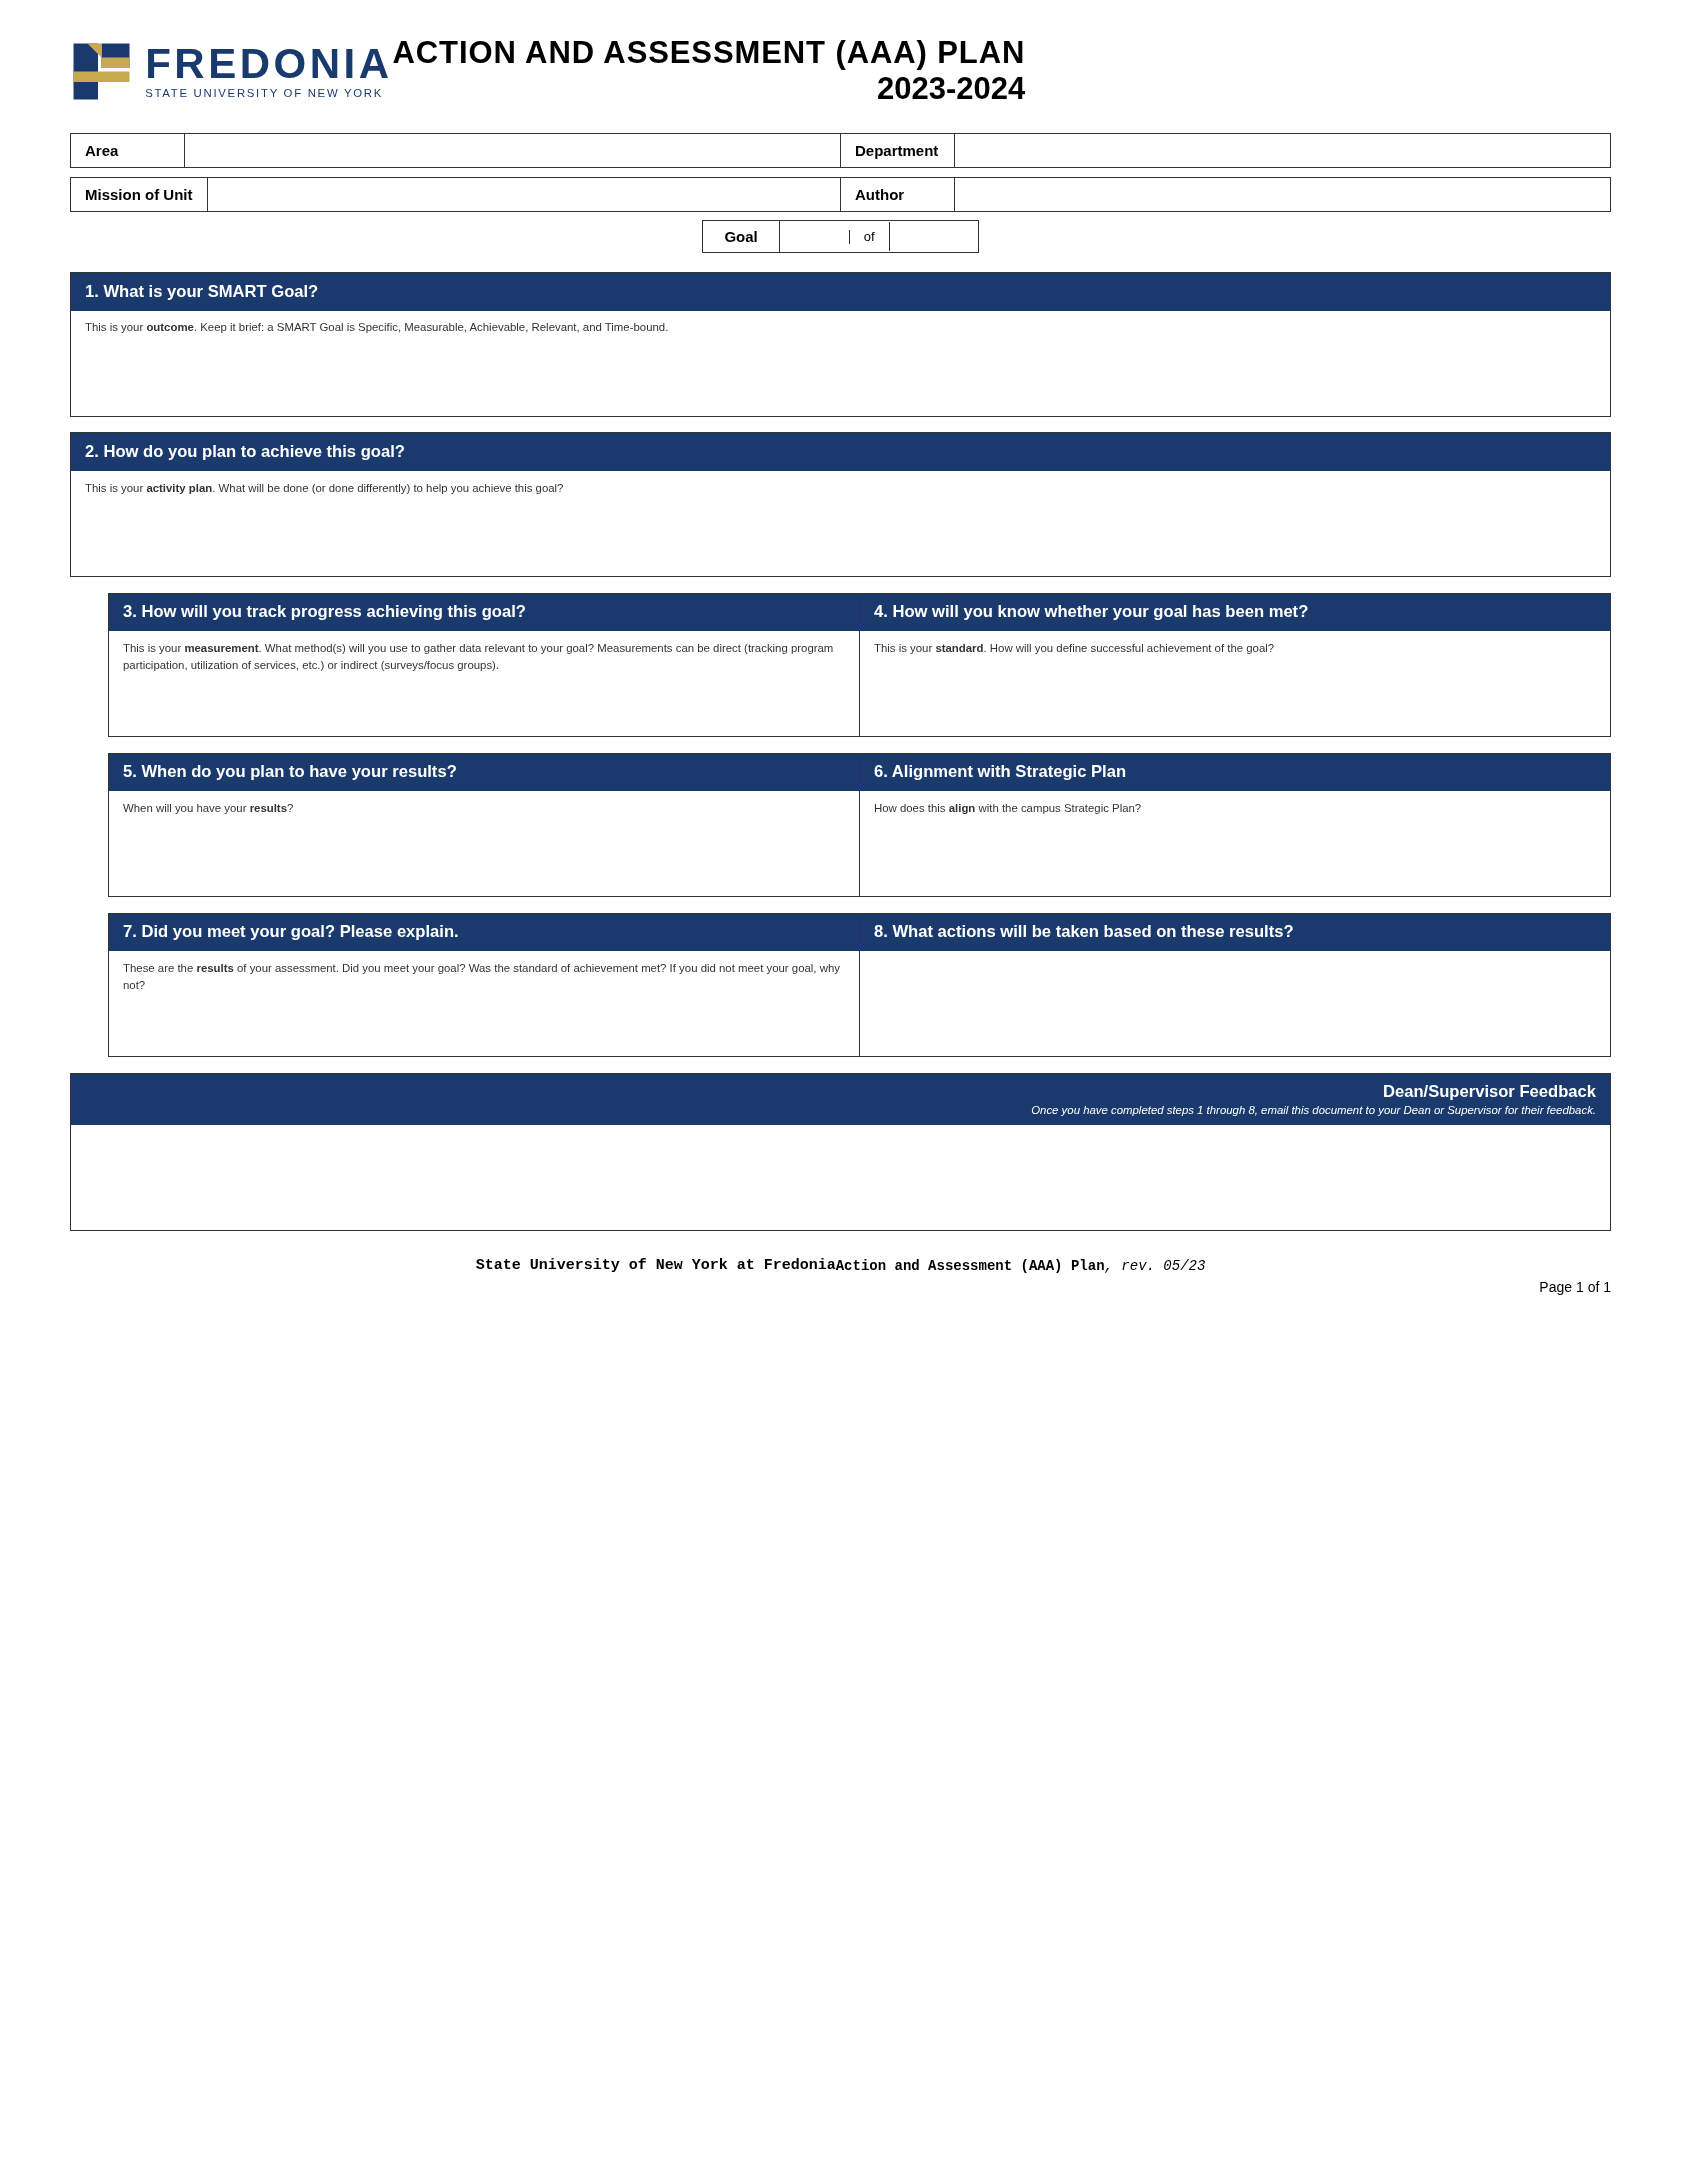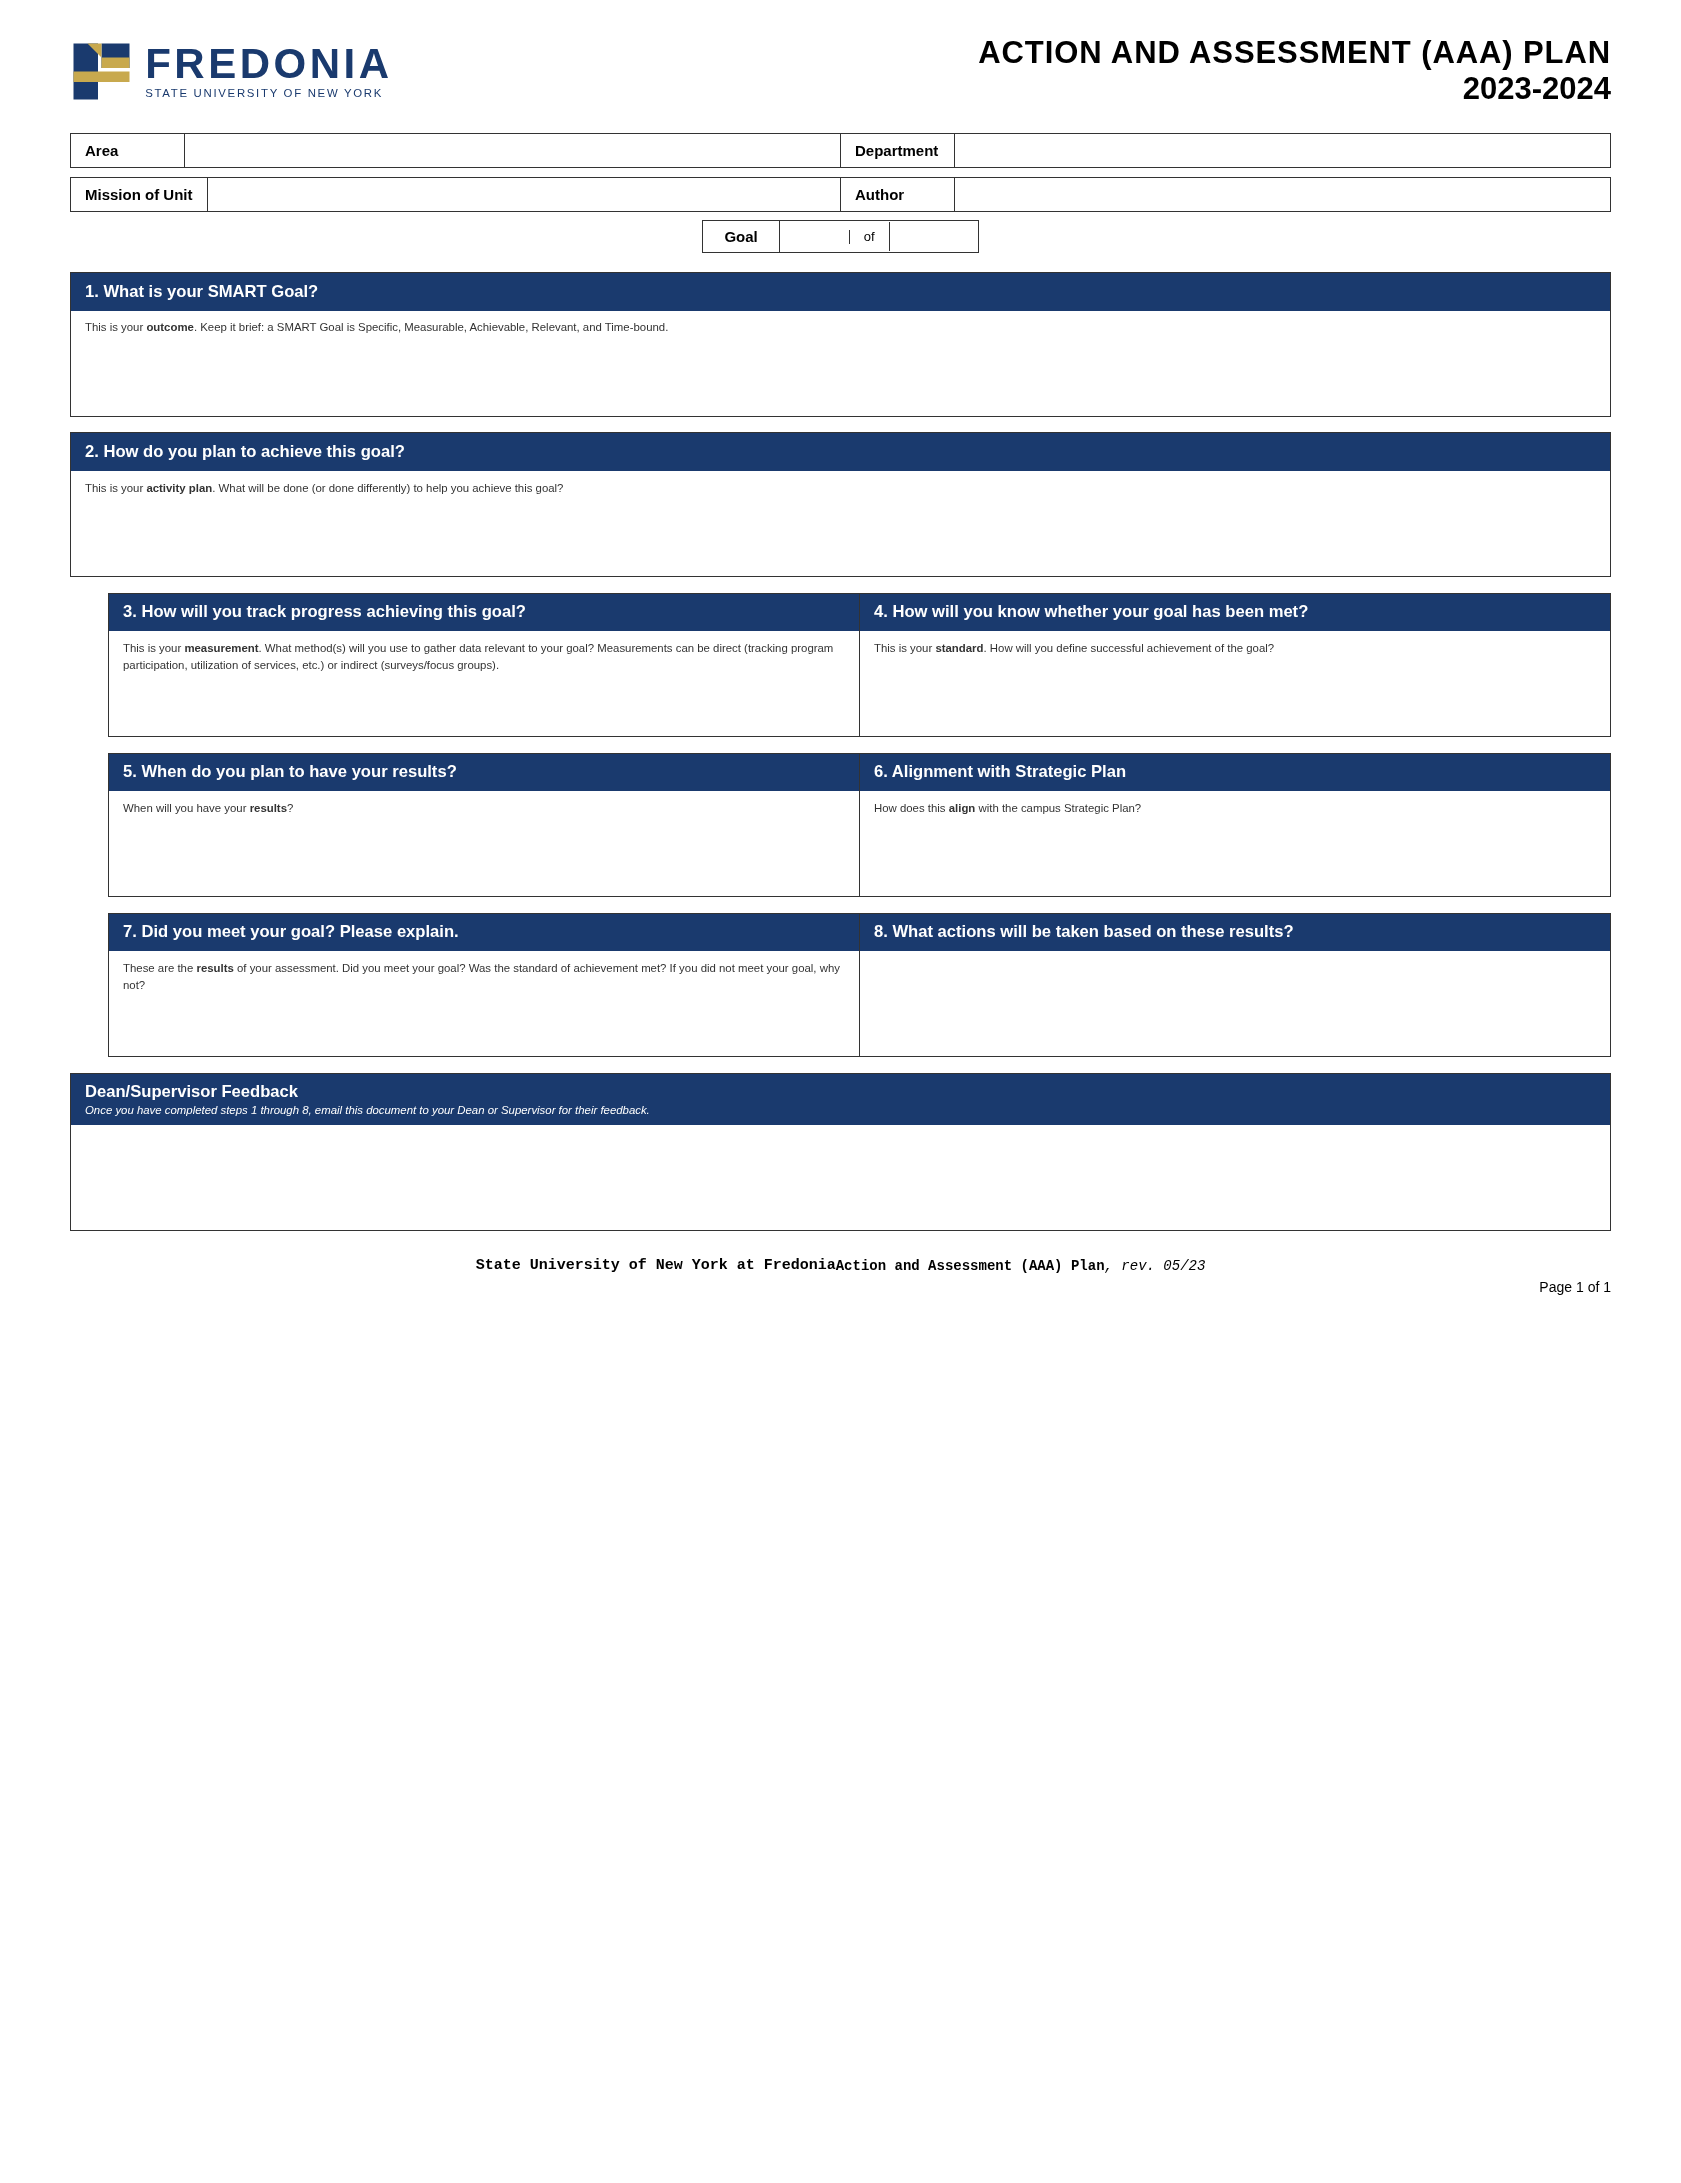--- a/index.html
+++ b/index.html
@@ -7,21 +7,20 @@
       font-family: Arial, sans-serif;
       background: #fff;
       color: #000;
       width: 1681px;
       min-height: 2184px;
       padding: 35px 70px;
     }
     .header {
       display: flex;
       align-items: center;
-      justify-content: space-between;
       margin-bottom: 26px;
     }
     .logo-area {
       display: flex;
       align-items: center;
       gap: 12.2px;
     }
     .logo-icon {
       width: 63px;
       height: 63px;
@@ -172,21 +171,21 @@
       border-left: none;
     }
 
     
     .feedback-box {
       border: 1.3px solid #333;
       margin-bottom: 26px;
     }
     .feedback-header {
       background: #1a3a6e;
-      text-align: left;
+      text-align: right;
       padding: 8.7px 14px;
     }
     .feedback-title {
       color: #fff;
       font-size: 16.6px;
       font-weight: 700;
     }
     .feedback-subtitle {
       color: #fff;
       font-size: 11.4px;

